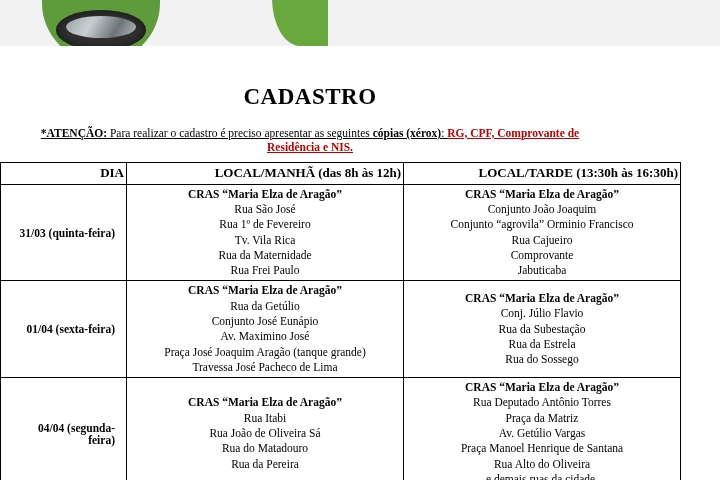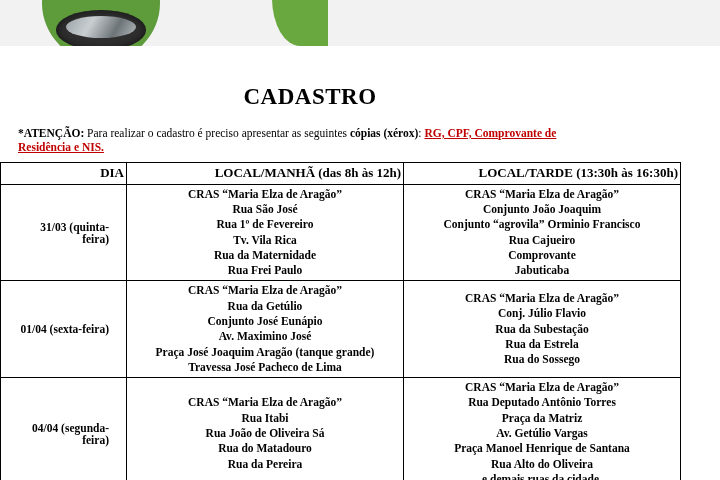--- a/index.html
+++ b/index.html
@@ -77,44 +77,45 @@
   .doc-title {
     text-align: center;
     font-size: 23px;
     font-weight: bold;
     letter-spacing: 0.5px;
     margin: 38px 0 7px 0;
     font-family: "Liberation Serif", serif;
   }
 
   .notice {
-    text-align: left;
+    text-align: center;
     font-size: 11.5px;
     margin: 16px 0 7px 0;
     padding: 0 18px;
     line-height: 1.25;
+    text-decoration: underline;
   }
   .notice .bold { font-weight: bold; }
   .notice .red-underline {
     color: #c00000;
     font-weight: bold;
     text-decoration: underline;
   }
 
   table.schedule {
     border-collapse: collapse;
     width: 680px;
     margin: 0 auto;
     table-layout: fixed;
   }
   table.schedule th,
   table.schedule td {
     border: 1px solid #000000;
     vertical-align: middle;
-    padding: 2px 17px;
+    padding: 2px 11px;
   }
   table.schedule thead th {
     font-size: 13px;
     font-weight: bold;
     text-align: right;
     height: 19px;
     padding: 1px 2px;
   }
   .col-dia    { width: 126px; }
   .col-manha  { width: 277px; }
@@ -129,21 +130,21 @@
     text-align: center;
     font-size: 11.5px;
     line-height: 1.33;
     padding-top: 3px;
     padding-bottom: 3px;
   }
   .cras-head {
     font-weight: bold;
     display: block;
   }
-  .addr { display: block; font-weight: bold; }
+  .addr { display: block; }
 </style>
 </head>
 <body>
 
 <div class="top-band">
   <div class="band-logo-circle">
     <div class="band-logo-inner"></div>
   </div>
   <div class="band-leaf"></div>
 </div>

